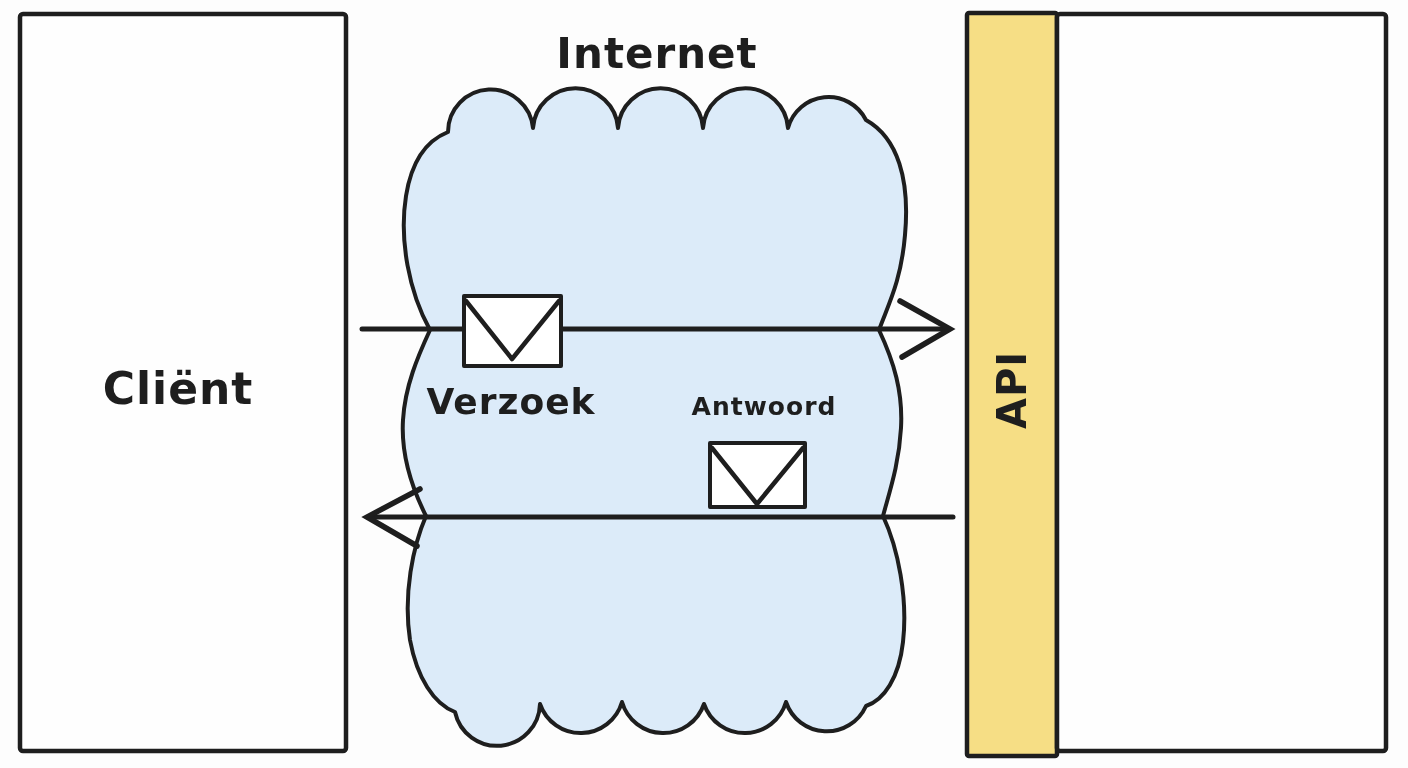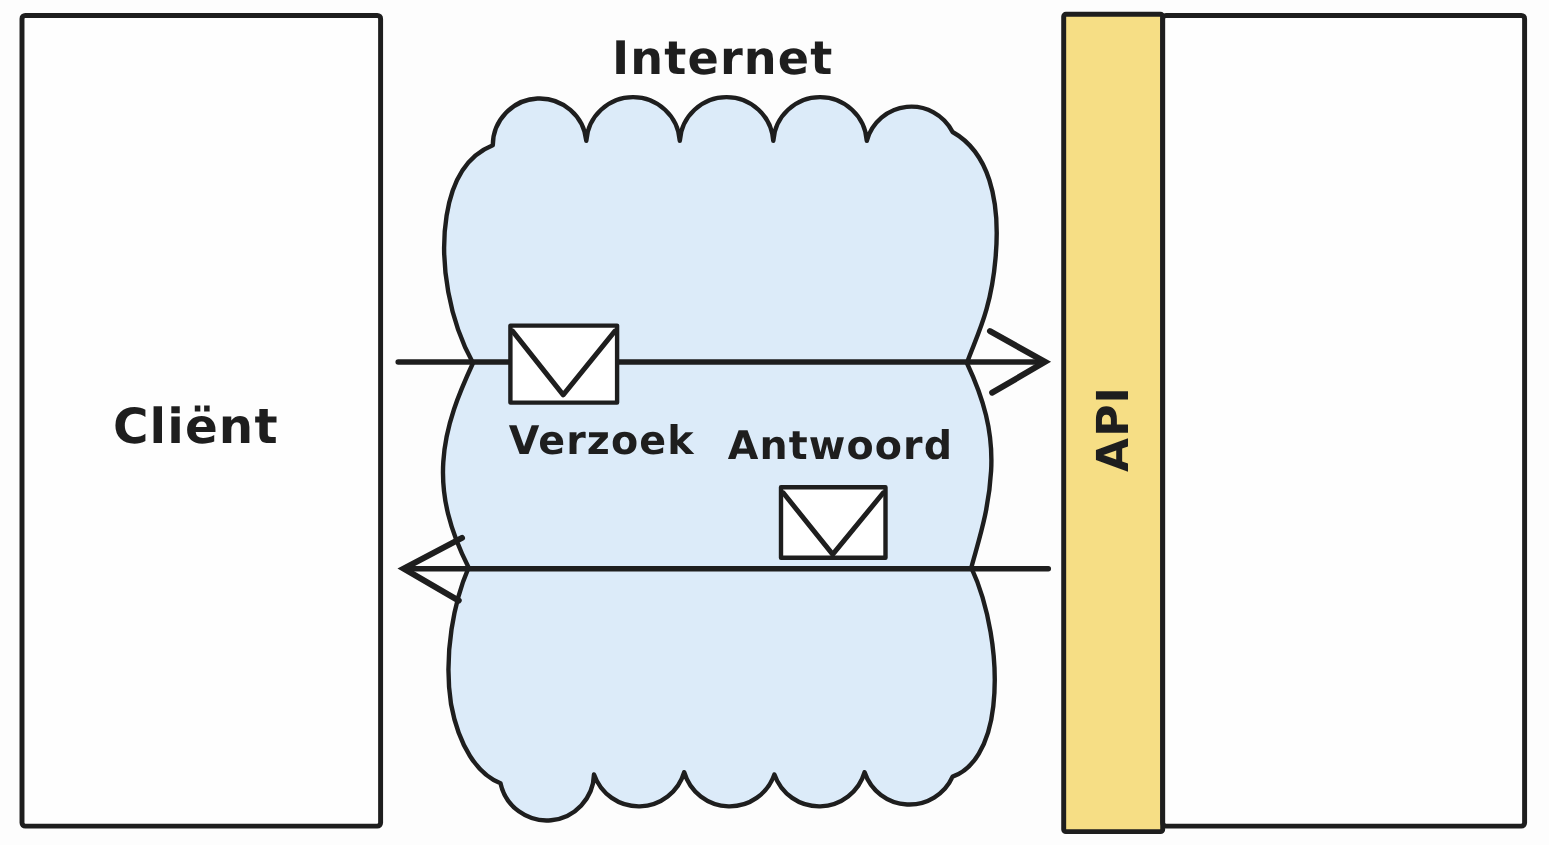--- a/index.html
+++ b/index.html
@@ -23,22 +23,22 @@
     position: absolute;
     transform: translate(-50%, -50%);
     color: #1e1e1e;
     font-weight: 700;
     letter-spacing: 1px;
     white-space: nowrap;
     user-select: none;
   }
   .label-title    { left: 657px;  top: 41px;  font-size: 42px; margin-top: 12px; }
   .label-client   { left: 178px;  top: 388px; font-size: 44px; }
-  .label-request  { left: 511px;  top: 401px; font-size: 36px; margin-left: 36px; }
-  .label-response { left: 764px;  top: 406px; font-size: 36px; }
+  .label-request  { left: 511px;  top: 401px; font-size: 36px; }
+  .label-response { left: 764px;  top: 406px; font-size: 25px; }
   .label-server   { left: 1220px; top: 400px; font-size: 44px; }
   .label-api      { left: 1012px; top: 390px; font-size: 40px;
                     transform: translate(-50%, -50%) rotate(-90deg); }
 </style>
 </head>
 <body>
 
 <div class="canvas">
 
   <svg width="1408" height="768" viewBox="0 0 1408 768">

